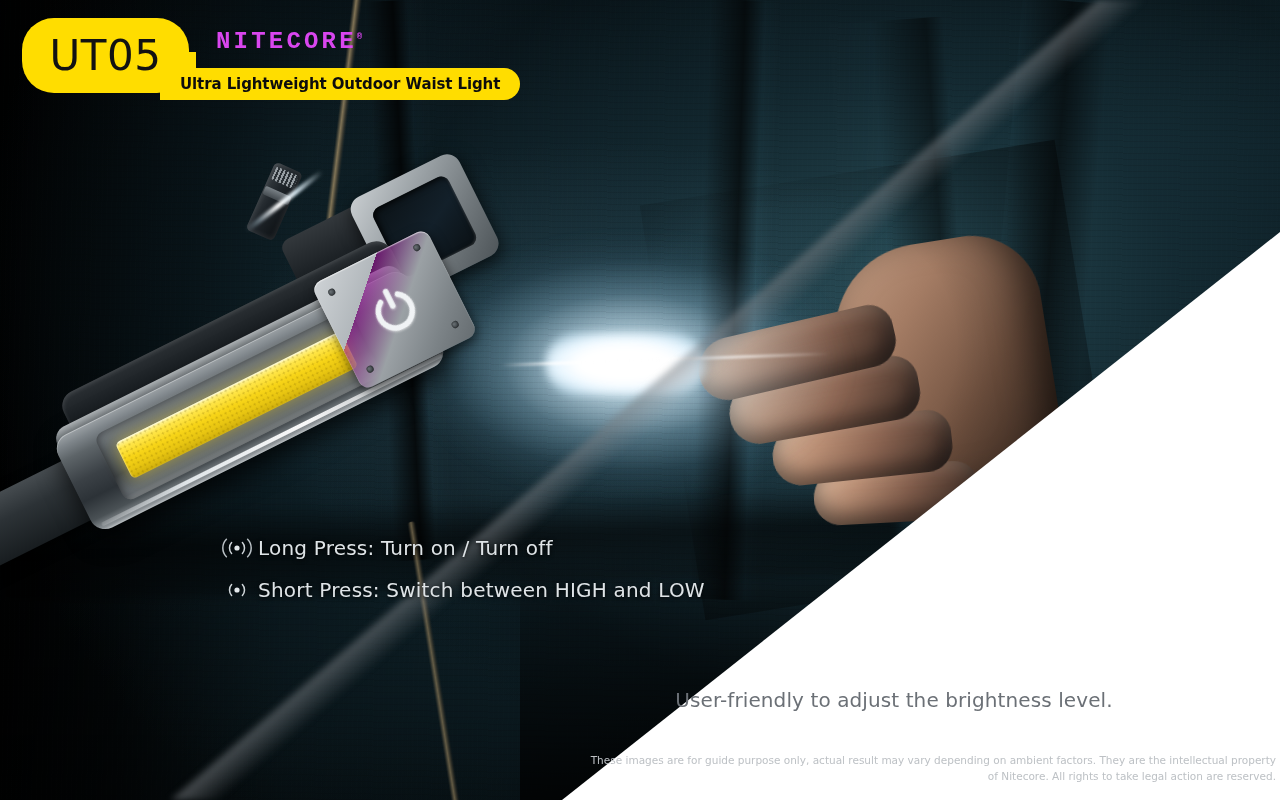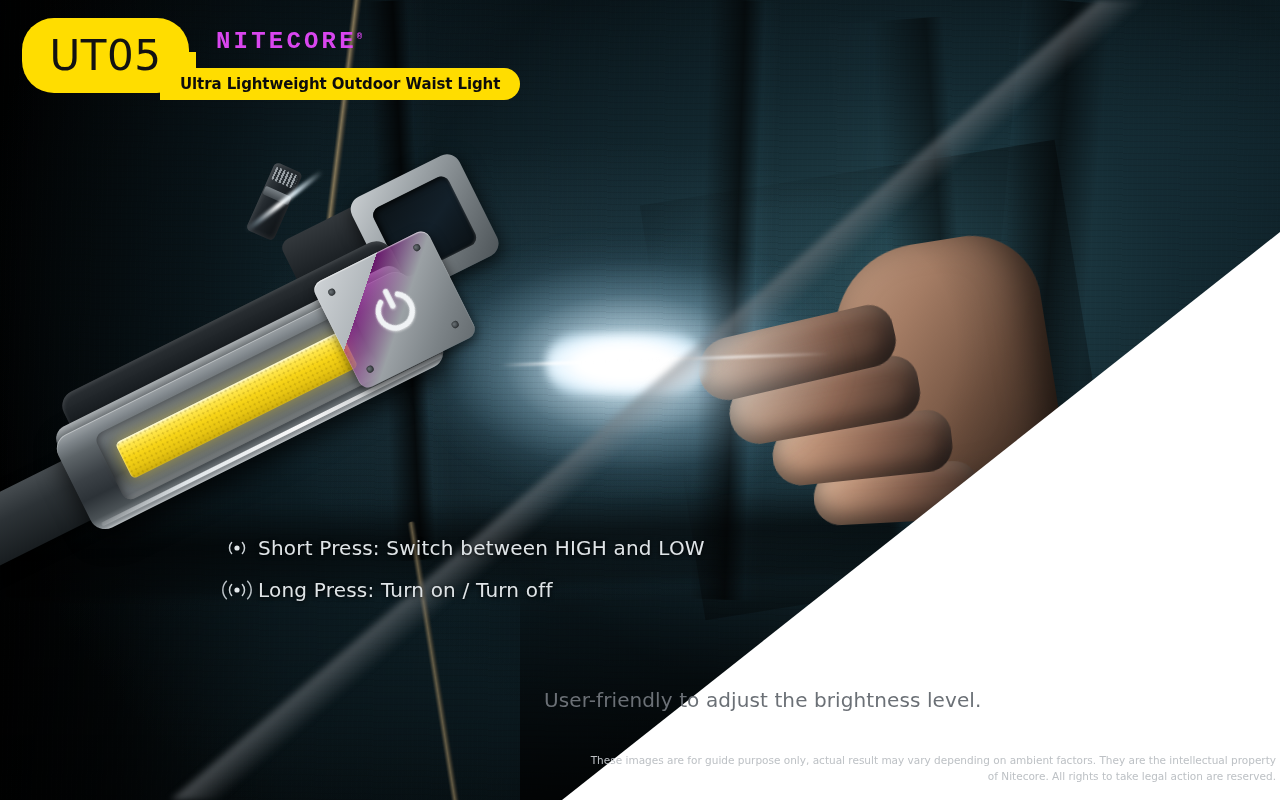--- a/index.html
+++ b/index.html
@@ -327,21 +327,21 @@
     position:absolute; right:36px; top:536px; z-index:30;
     text-align:right; width:700px;
   }
   .headline .l1, .headline .l2 {
     font-size:62px; font-weight:bold; color:#3a3a3a;
     line-height:1.06; letter-spacing:-.5px;
     font-family:"DejaVu Sans", sans-serif;
   }
   .subtitle {
     position:absolute; right:36px; top:688px; z-index:30;
-    text-align:left; width:700px;
+    text-align:center; width:700px;
     font-size:20px; color:#6b7076; letter-spacing:.1px;
     font-family:"DejaVu Sans", sans-serif;
   }
   .disclaimer {
     position:absolute; right:4px; top:752px; z-index:30;
     text-align:right; width:690px;
     font-size:10.5px; color:#bdc1c5; line-height:1.55;
     font-family:"DejaVu Sans", sans-serif;
   }
 </style>
@@ -430,42 +430,42 @@
     <div class="nitecore-logo">
       <span>NITECORE</span><sup>®</sup>
     </div>
     <div class="tagline-pill">
       <span>Ultra Lightweight Outdoor Waist Light</span>
     </div>
   </div>
 
   <div class="features">
 
-    <div class="feat-row short">
-      <span class="ico">
-        <svg width="36" height="22" viewBox="0 0 36 22" aria-hidden="true">
-          <circle cx="18" cy="11" r="2.6" fill="#e3e8eb"></circle>
-          <path d="M12.6 5.6 A8 8 0 0 0 12.6 16.4" fill="none" stroke="#cfd5d9" stroke-width="1.5" stroke-linecap="round"></path>
-          <path d="M23.4 5.6 A8 8 0 0 1 23.4 16.4" fill="none" stroke="#cfd5d9" stroke-width="1.5" stroke-linecap="round"></path>
-        </svg>
-      </span>
-      <span class="txt">Short Press: Switch between HIGH and LOW</span>
-    </div>
-
     <div class="feat-row long">
       <span class="ico">
         <svg width="36" height="22" viewBox="0 0 36 22" aria-hidden="true">
           <circle cx="18" cy="11" r="2.6" fill="#e3e8eb"></circle>
           <path d="M12.6 5.6 A8 8 0 0 0 12.6 16.4" fill="none" stroke="#cfd5d9" stroke-width="1.5" stroke-linecap="round"></path>
           <path d="M23.4 5.6 A8 8 0 0 1 23.4 16.4" fill="none" stroke="#cfd5d9" stroke-width="1.5" stroke-linecap="round"></path>
           <path d="M7.4 2.2 A12.6 12.6 0 0 0 7.4 19.8" fill="none" stroke="#b9c0c5" stroke-width="1.5" stroke-linecap="round"></path>
           <path d="M28.6 2.2 A12.6 12.6 0 0 1 28.6 19.8" fill="none" stroke="#b9c0c5" stroke-width="1.5" stroke-linecap="round"></path>
         </svg>
       </span>
       <span class="txt">Long Press: Turn on / Turn off</span>
     </div>
 
+    <div class="feat-row short">
+      <span class="ico">
+        <svg width="36" height="22" viewBox="0 0 36 22" aria-hidden="true">
+          <circle cx="18" cy="11" r="2.6" fill="#e3e8eb"></circle>
+          <path d="M12.6 5.6 A8 8 0 0 0 12.6 16.4" fill="none" stroke="#cfd5d9" stroke-width="1.5" stroke-linecap="round"></path>
+          <path d="M23.4 5.6 A8 8 0 0 1 23.4 16.4" fill="none" stroke="#cfd5d9" stroke-width="1.5" stroke-linecap="round"></path>
+        </svg>
+      </span>
+      <span class="txt">Short Press: Switch between HIGH and LOW</span>
+    </div>
+
   </div>
 
   <div class="subtitle">User-friendly to adjust the brightness level.</div>
   <div class="disclaimer">These images are for guide purpose only, actual result may vary depending on ambient factors. They are the intellectual property of Nitecore. All rights to take legal action are reserved.</div>
 
 </div>
 
 </body></html>

